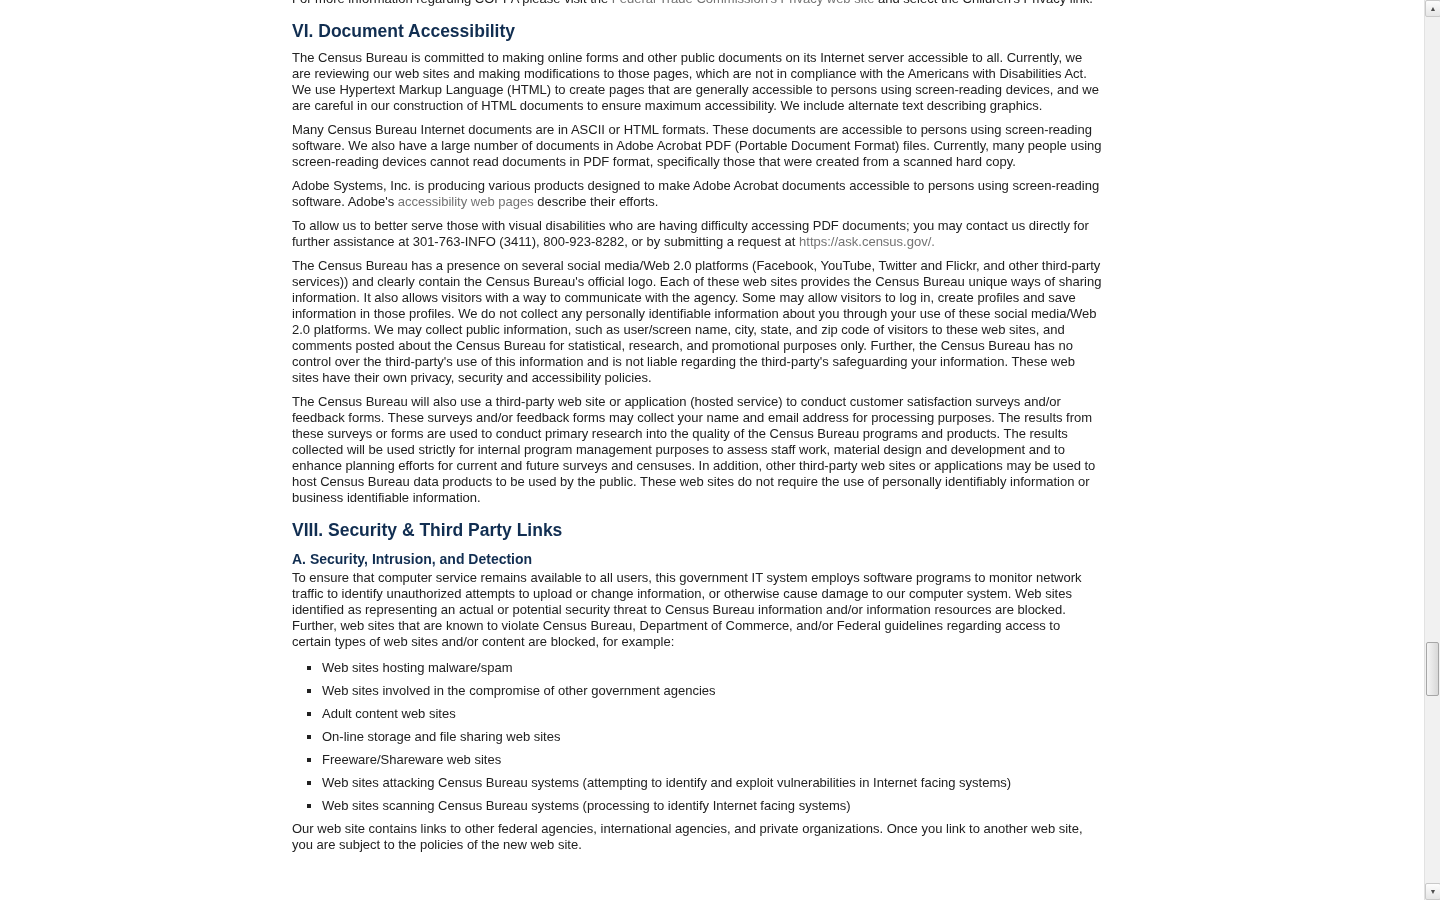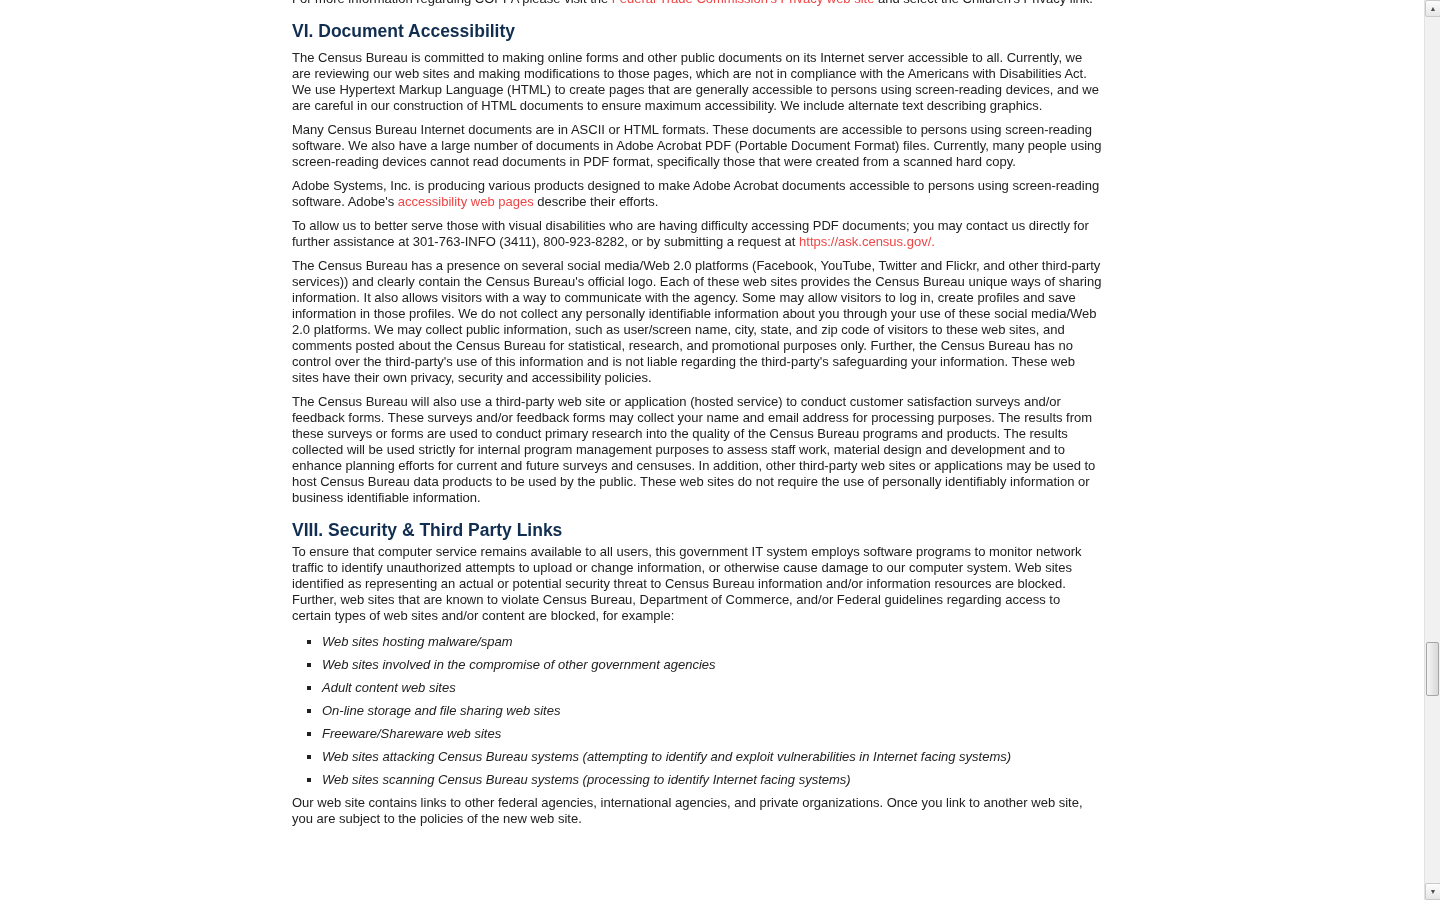--- a/index.html
+++ b/index.html
@@ -44,30 +44,29 @@
     line-height: 16px;
     font-weight: bold;
     margin-top: 10px;
   }
   h3.sub-title-b { margin-top: 6px; }
   p.tight { margin-top: 3px; }
   ul.bullets {
     list-style-type: square;
     margin-top: 10px;
     padding-left: 30px;
-    font-style: italic;
   }
   ul.bullets li {
     font-size: 13px;
     line-height: 16px;
     margin-bottom: 7px;
     color: #212121;
   }
   a.link {
-    color: #ef4444;
+    color: #737373;
     text-decoration: none;
     cursor: pointer;
   }
   
   .scrollbar {
     position: absolute;
     top: 0; right: 0;
     width: 16px; height: 900px;
     background: #f1f1f1;
     border-left: 1px solid #e2e2e2;
@@ -118,20 +117,21 @@
 
     <p class="body"><span>To allow us to better serve those with visual disabilities who are having difficulty accessing PDF documents; you may contact us directly for further assistance at 301-763-INFO (3411), 800-923-8282, or by submitting a request at </span><a class="link">https://ask.census.gov/.</a></p>
 
 
     <p class="body">The Census Bureau has a presence on several social media/Web 2.0 platforms (Facebook, YouTube, Twitter and Flickr, and other third-party services)) and clearly contain the Census Bureau's official logo. Each of these web sites provides the Census Bureau unique ways of sharing information. It also allows visitors with a way to communicate with the agency. Some may allow visitors to log in, create profiles and save information in those profiles. We do not collect any personally identifiable information about you through your use of these social media/Web 2.0 platforms. We may collect public information, such as user/screen name, city, state, and zip code of visitors to these web sites, and comments posted about the Census Bureau for statistical, research, and promotional purposes only. Further, the Census Bureau has no control over the third-party's use of this information and is not liable regarding the third-party's safeguarding your information. These web sites have their own privacy, security and accessibility policies.</p>
 
     <p class="body">The Census Bureau will also use a third-party web site or application (hosted service) to conduct customer satisfaction surveys and/or feedback forms. These surveys and/or feedback forms may collect your name and email address for processing purposes. The results from these surveys or forms are used to conduct primary research into the quality of the Census Bureau programs and products. The results collected will be used strictly for internal program management purposes to assess staff work, material design and development and to enhance planning efforts for current and future surveys and censuses. In addition, other third-party web sites or applications may be used to host Census Bureau data products to be used by the public. These web sites do not require the use of personally identifiably information or business identifiable information.</p>
 
     <h2 class="section-title">VIII. Security &amp; Third Party Links</h2>
 
+    <h3 class="sub-title">A. Security, Intrusion, and Detection</h3>
 
     <p class="body tight">To ensure that computer service remains available to all users, this government IT system employs software programs to monitor network traffic to identify unauthorized attempts to upload or change information, or otherwise cause damage to our computer system. Web sites identified as representing an actual or potential security threat to Census Bureau information and/or information resources are blocked. Further, web sites that are known to violate Census Bureau, Department of Commerce, and/or Federal guidelines regarding access to certain types of web sites and/or content are blocked, for example:</p>
 
     <ul class="bullets">
       <li>Web sites hosting malware/spam</li>
       <li>Web sites involved in the compromise of other government agencies</li>
       <li>Adult content web sites</li>
       <li>On-line storage and file sharing web sites</li>
       <li>Freeware/Shareware web sites</li>
       <li>Web sites attacking Census Bureau systems (attempting to identify and exploit vulnerabilities in Internet facing systems)</li>

